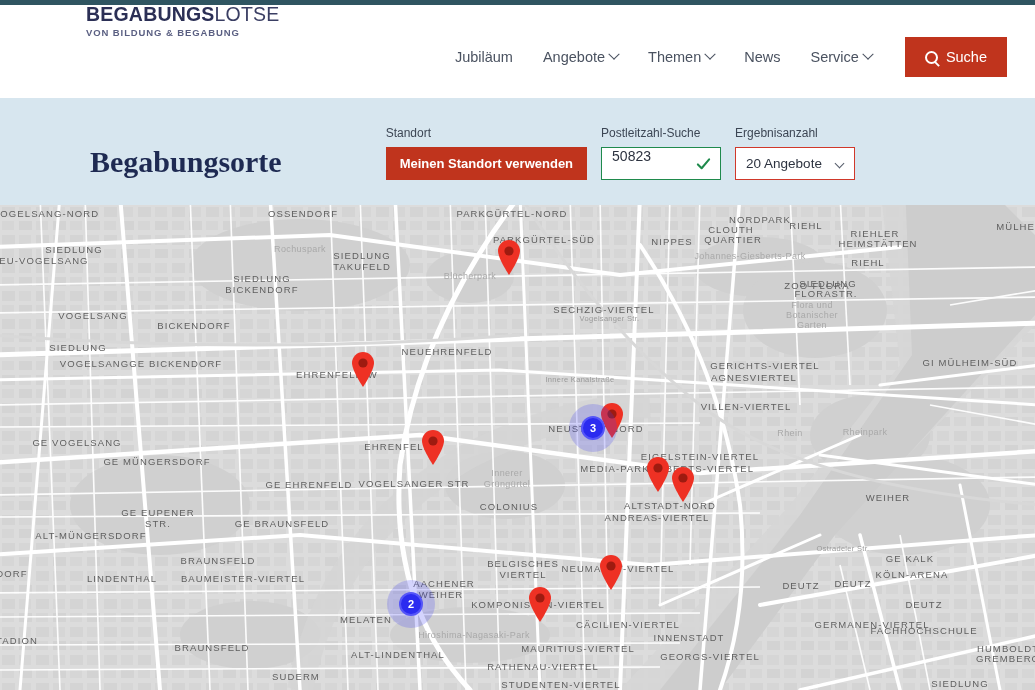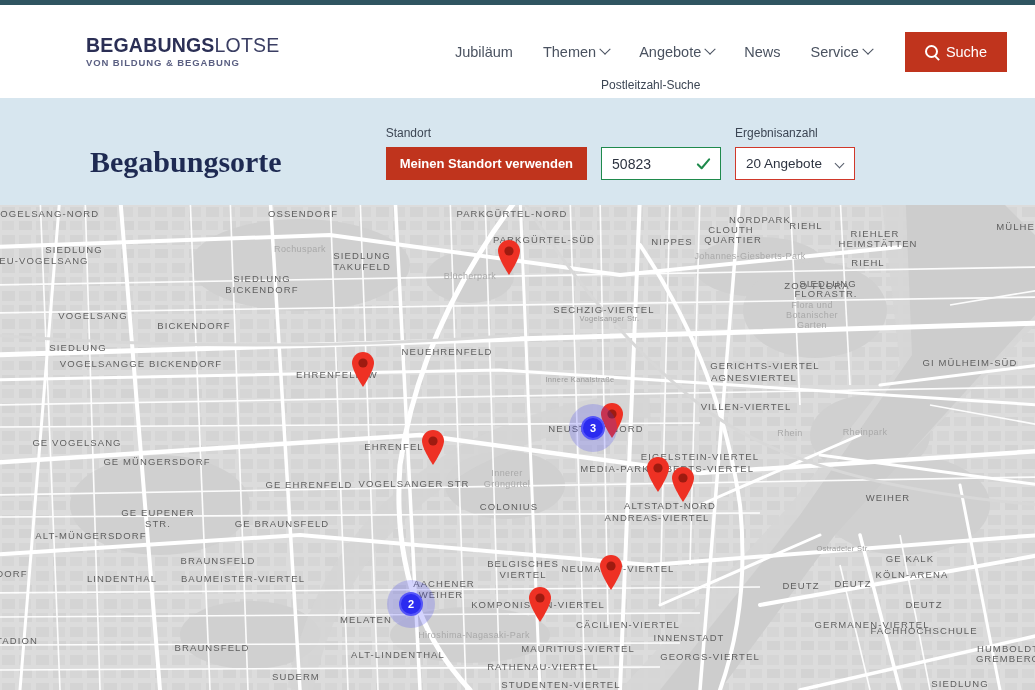--- a/index.html
+++ b/index.html
@@ -9,22 +9,23 @@
     overflow: hidden; background: #fff;
   }
   #app { position: relative; width: 1035px; height: 690px; }
 
   
   .top-strip { height: 5px; background: #2f5561; width: 100%; }
 
   
   .header {
     height: 93px; background: #ffffff;
-    display: flex; align-items: center;
+    display: flex; align-items: flex-start;
     padding: 0 28px 0 86px;
+    flex-direction: column;
   }
   .logo { line-height: 1; user-select: none; }
   .logo-main {
     font-size: 19.5px; font-weight: bold; letter-spacing: .2px;
     color: #2b2f55; white-space: nowrap;
   }
   .logo-main .thin { font-weight: 400; color: #3a3e63; }
   .logo-sub {
     font-size: 9.5px; font-weight: bold; letter-spacing: .9px;
     color: #5a5f82; margin-top: 3px; white-space: nowrap;
@@ -77,21 +78,21 @@
   }
   .loc-btn {
     background: #c0341d; color: #fff; border: none;
     font-size: 13px; font-family: inherit; font-weight: bold;
     padding: 10px 14px; cursor: pointer; white-space: nowrap;
     height: 33px; line-height: 13px;
   }
   .zip-wrap {
     position: relative; width: 120px; height: 33px;
     border: 1.5px solid #1f8a4c; background: #fff;
-    display: flex; align-items: center; padding: 0 10px; margin-top: 48px;
+    display: flex; align-items: flex-start; padding: 0 10px;
   }
   .zip-input {
     border: none; outline: none; font-size: 14px; color: #2d3340;
     font-family: inherit; width: 80px; background: transparent;
   }
   .check-icon {
     position: absolute; right: 9px; top: 50%;
     transform: translateY(-50%); width: 15px; height: 15px;
   }
   .sel-wrap {
@@ -157,25 +158,25 @@
     <div class="logo">
       <div class="logo-main"><span>BEGABUNGS</span><span class="thin">LOTSE</span></div>
       <div class="logo-sub">VON BILDUNG &amp; BEGABUNG</div>
     </div>
 
     <nav class="nav">
       <div class="nav-item">
         <span>Jubiläum</span>
       </div>
       <div class="nav-item">
+        <span>Angebote</span>
+        <span class="caret"></span>
+      </div>
+      <div class="nav-item">
         <span>Themen</span>
-        <span class="caret"></span>
-      </div>
-      <div class="nav-item">
-        <span>Angebote</span>
         <span class="caret"></span>
       </div>
       <div class="nav-item">
         <span>News</span>
       </div>
       <div class="nav-item">
         <span>Service</span>
         <span class="caret"></span>
       </div>
       <button class="search-btn">

